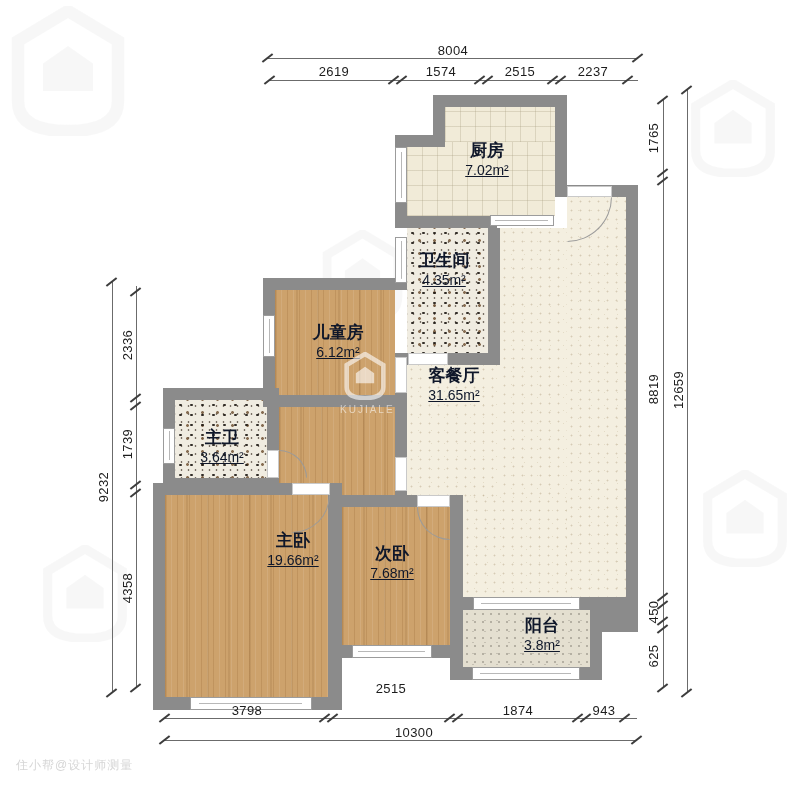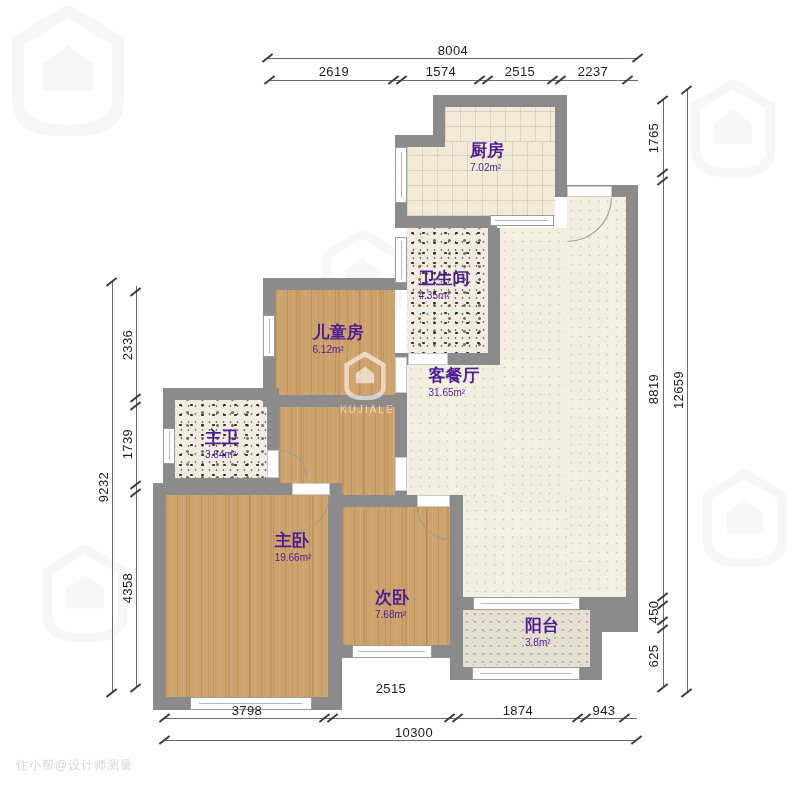--- a/index.html
+++ b/index.html
@@ -17,23 +17,23 @@
   .win-h{background-image:linear-gradient(#b8b8b8,#b8b8b8);background-size:86% 1px;background-position:center;}
   .open{position:absolute;background:#fff;box-sizing:border-box;border:1px solid #c9c9c9;}
   .arc{position:absolute;box-sizing:border-box;border:1.4px solid transparent;}
   .arc-br{border-right-color:#9a9a9a;border-bottom-color:#9a9a9a;border-bottom-right-radius:100% 100%;}
   .arc-bl{border-left-color:#9a9a9a;border-bottom-color:#9a9a9a;border-bottom-left-radius:100% 100%;}
   .arc-tr{border-top-color:#9a9a9a;border-right-color:#9a9a9a;border-top-right-radius:100% 100%;}
   .dim{position:absolute;background:#6b6b6b;}
   .t{position:absolute;width:13px;height:2px;background:#3c3c3c;transform:rotate(-38deg);}
   .dl{position:absolute;font-size:13px;color:#1c1c1c;transform:translate(-50%,-50%);white-space:nowrap;letter-spacing:.4px;}
   .dlr{transform:translate(-50%,-50%) rotate(-90deg);}
-  .room-label{position:absolute;transform:translateX(-50%);color:#4c1d95;white-space:nowrap;}
+  .room-label{position:absolute;transform:translateX(-50%);text-align:center;color:#0f172a;white-space:nowrap;}
   .rname{display:block;font-weight:700;font-size:17px;line-height:1.25;}
-  .rarea{display:block;font-size:10px;line-height:1.3;}
+  .rarea{display:block;font-size:14px;line-height:1.3;text-decoration:underline;}
   .wm-cn{position:absolute;font-size:28px;font-weight:700;color:rgba(255,255,255,.62);}
   .wm-en{position:absolute;font-size:10px;letter-spacing:2px;color:rgba(255,255,255,.55);}
   .ghost{position:absolute;opacity:.05;}
   .corner-wm{position:absolute;font-size:12px;color:#d6d6d6;filter:blur(.7px);letter-spacing:1px;}
 </style>
 </head>
 <body>
 
 <div class="canvas">
 
@@ -121,41 +121,41 @@
 
   <div class="arc arc-br" style="left:567px;top:197px;width:45px;height:45px"></div>
   <div class="arc arc-br" style="left:292px;top:495px;width:38px;height:38px"></div>
   <div class="arc arc-bl" style="left:417px;top:507px;width:33px;height:33px"></div>
   <div class="arc arc-tr" style="left:279px;top:450px;width:28px;height:28px"></div>
 
   <div class="room-label" style="left:487px;top:140px">
     <span class="rname">厨房</span>
     <span class="rarea">7.02m²</span>
   </div>
-  <div class="room-label" style="left:444px;top:268px">
+  <div class="room-label" style="left:444px;top:250px">
     <span class="rname">卫生间</span>
     <span class="rarea">4.35m²</span>
   </div>
   <div class="room-label" style="left:338px;top:322px">
     <span class="rname">儿童房</span>
     <span class="rarea">6.12m²</span>
   </div>
   <div class="room-label" style="left:454px;top:365px">
     <span class="rname">客餐厅</span>
     <span class="rarea">31.65m²</span>
   </div>
   <div class="room-label" style="left:222px;top:427px">
     <span class="rname">主卫</span>
     <span class="rarea">3.64m²</span>
   </div>
   <div class="room-label" style="left:293px;top:530px">
     <span class="rname">主卧</span>
     <span class="rarea">19.66m²</span>
   </div>
-  <div class="room-label" style="left:392px;top:587px">
+  <div class="room-label" style="left:392px;top:543px">
     <span class="rname">次卧</span>
     <span class="rarea">7.68m²</span>
   </div>
   <div class="room-label" style="left:542px;top:615px">
     <span class="rname">阳台</span>
     <span class="rarea">3.8m²</span>
   </div>
 
   <svg style="position:absolute;left:343px;top:352px;opacity:.6" width="44" height="48" viewBox="0 0 48 52">
       <path d="M24 2 L44 14 V38 Q44 50 24 50 Q4 50 4 38 V14 Z" fill="none" stroke="#fff" stroke-width="5"></path>

